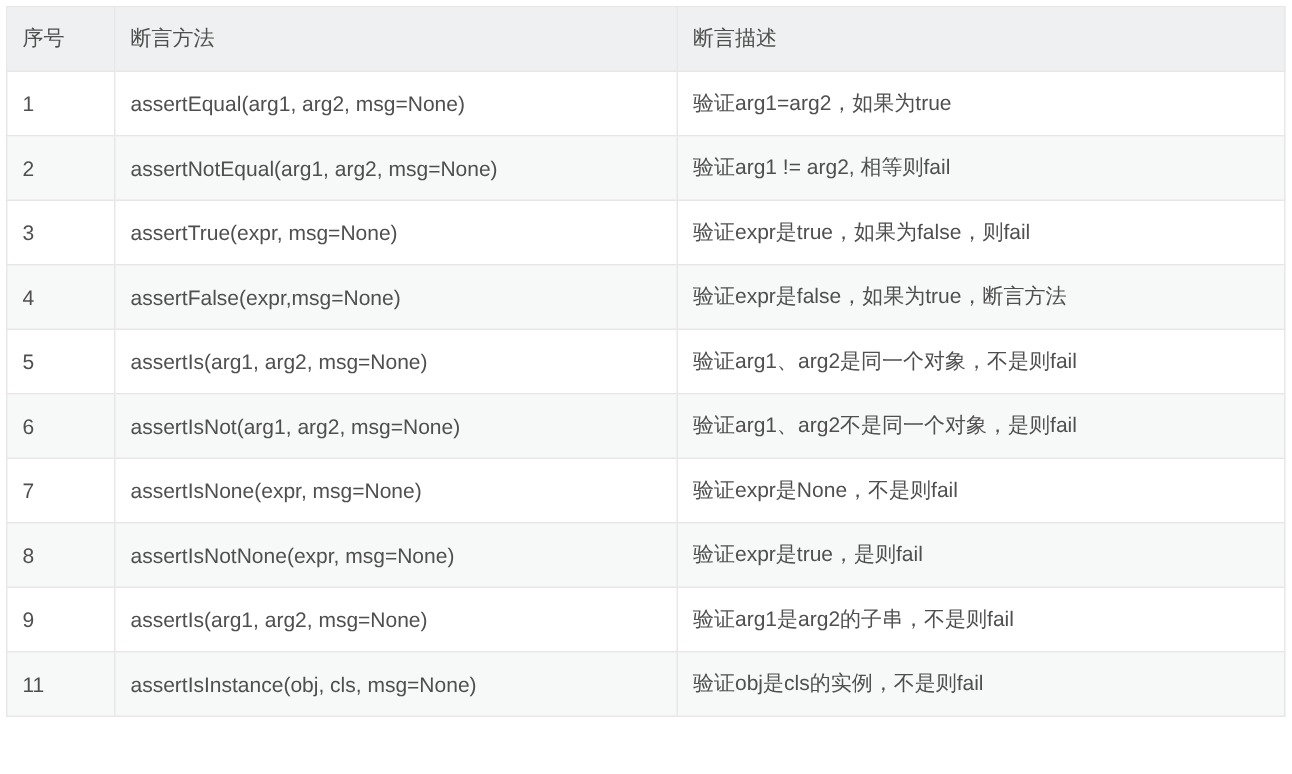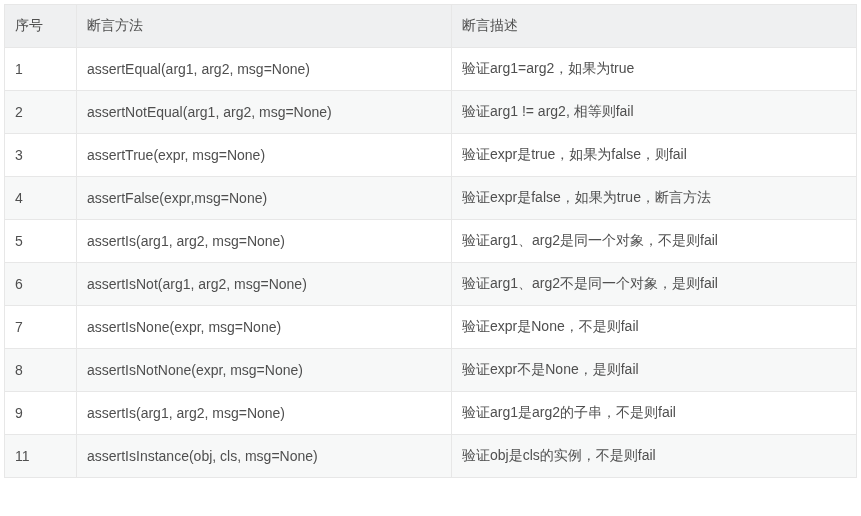--- a/index.html
+++ b/index.html
@@ -87,21 +87,21 @@
         <td>验证arg1、arg2不是同一个对象，是则fail</td>
       </tr>
       <tr>
         <td>7</td>
         <td>assertIsNone(expr, msg=None)</td>
         <td>验证expr是None，不是则fail</td>
       </tr>
       <tr>
         <td>8</td>
         <td>assertIsNotNone(expr, msg=None)</td>
-        <td>验证expr不是None，是则fail</td>
+        <td>验证expr是true，是则fail</td>
       </tr>
       <tr>
         <td>9</td>
         <td>assertIs(arg1, arg2, msg=None)</td>
         <td>验证arg1是arg2的子串，不是则fail</td>
       </tr>
       <tr>
         <td>11</td>
         <td>assertIsInstance(obj, cls, msg=None)</td>
         <td>验证obj是cls的实例，不是则fail</td>

